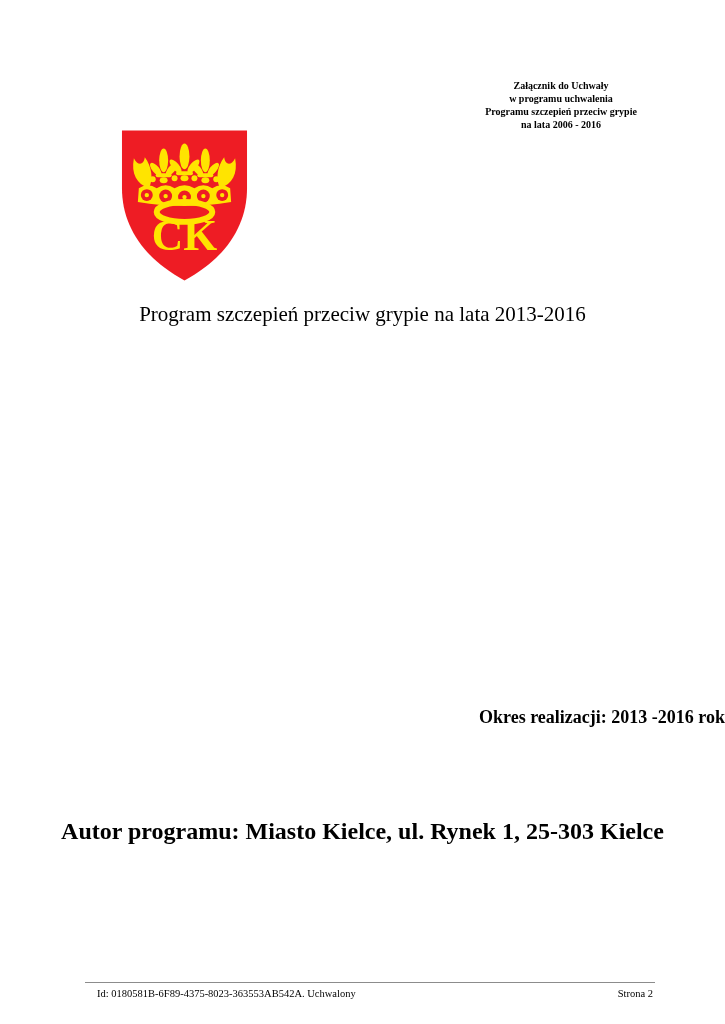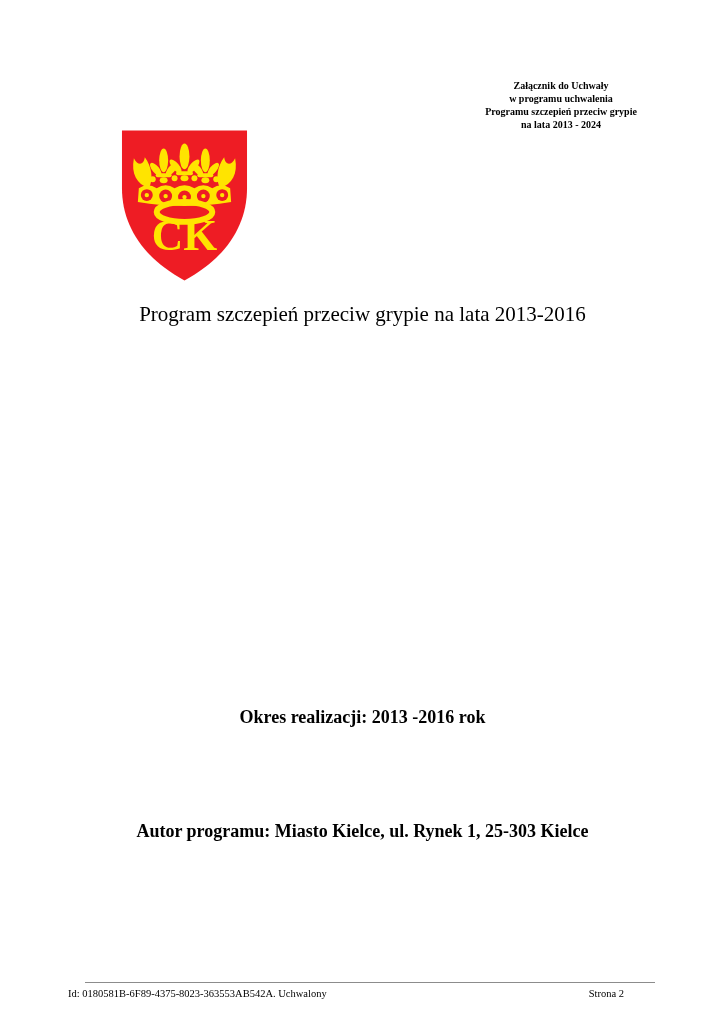--- a/index.html
+++ b/index.html
@@ -45,70 +45,70 @@
     font-size: 21px;
     line-height: 26px;
     color: #000000;
   }
 
   .period-line {
     position: absolute;
     top: 706px;
     left: 0;
     width: 725px;
-    text-align: center;
+    text-align: right;
     font-weight: bold;
     font-size: 18px;
     line-height: 23px;
     color: #000000;
   }
 
   .author-line {
     position: absolute;
     top: 820px;
     left: 0;
     width: 725px;
     text-align: center;
     font-weight: bold;
-    font-size: 18px;
+    font-size: 24px;
     line-height: 23px;
     color: #000000;
   }
 
   .footer-rule {
     position: absolute;
     top: 982px;
     left: 85px;
     width: 570px;
     border: none;
     border-top: 1px solid #8c8c8c;
   }
 
   .footer-row {
     position: absolute;
     top: 987px;
-    left: 68px;
+    left: 97px;
     width: 556px;
     display: flex;
     justify-content: space-between;
     font-size: 10.5px;
     line-height: 14px;
     color: #000000;
   }
 </style>
 </head>
 <body>
 
 <div class="page">
 
   <div class="header-note">
     <div>Załącznik do Uchwały</div>
     <div>w programu uchwalenia</div>
     <div>Programu szczepień przeciw grypie</div>
-    <div>na lata 2013 - 2024</div>
+    <div>na lata 2006 - 2016</div>
   </div>
 
   <div class="coat-of-arms">
     <svg width="131" height="155" viewBox="0 0 132 155" xmlns="http://www.w3.org/2000/svg">
 
       <path d="M3,2 L129,2 L129,60 C129,98 107,131 66,153 C25,131 3,98 3,60 Z" fill="#ee1c24"></path>
 
       <g fill="#ffe400">
 
         <path d="M30,60 C18,56 12,46 15,30 C19,38 25,37 26,29 C33,38 35,52 30,60 Z"></path>

